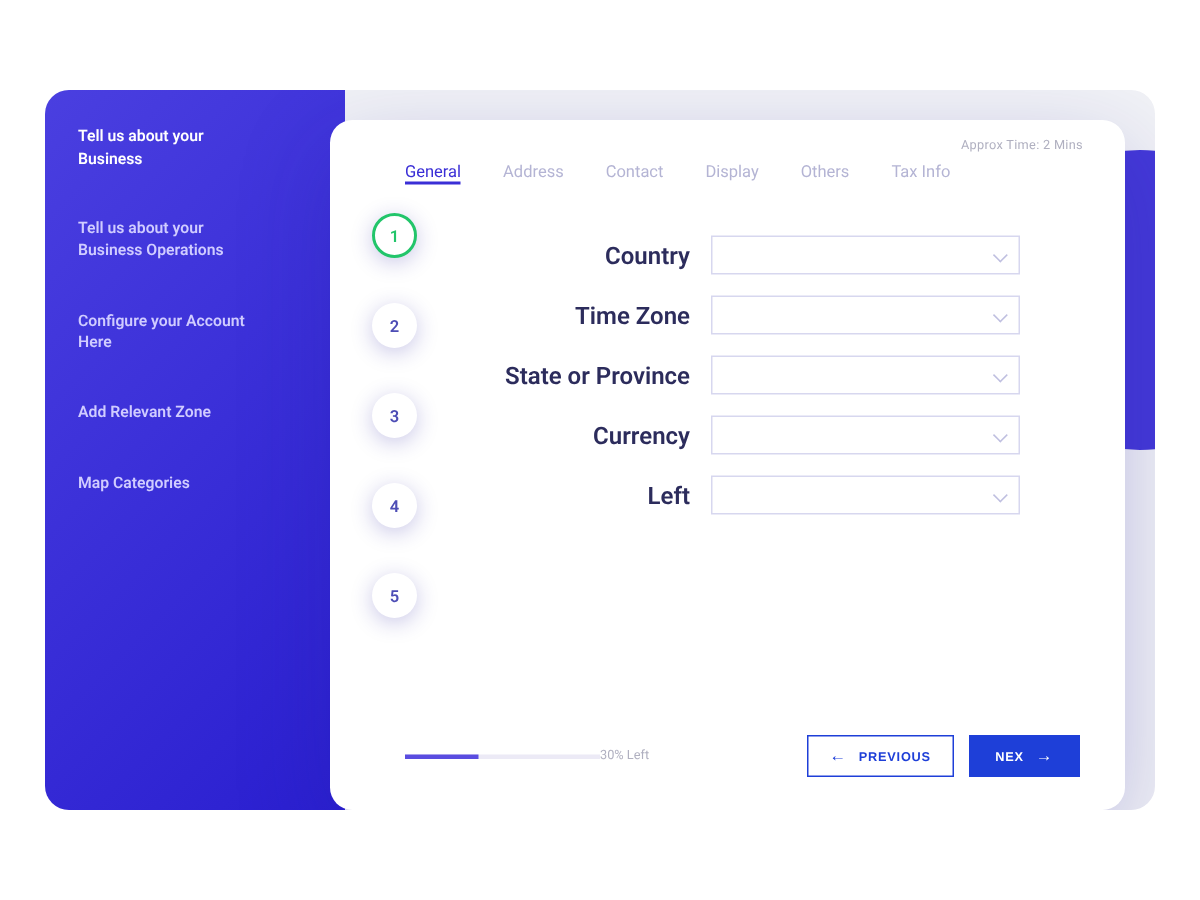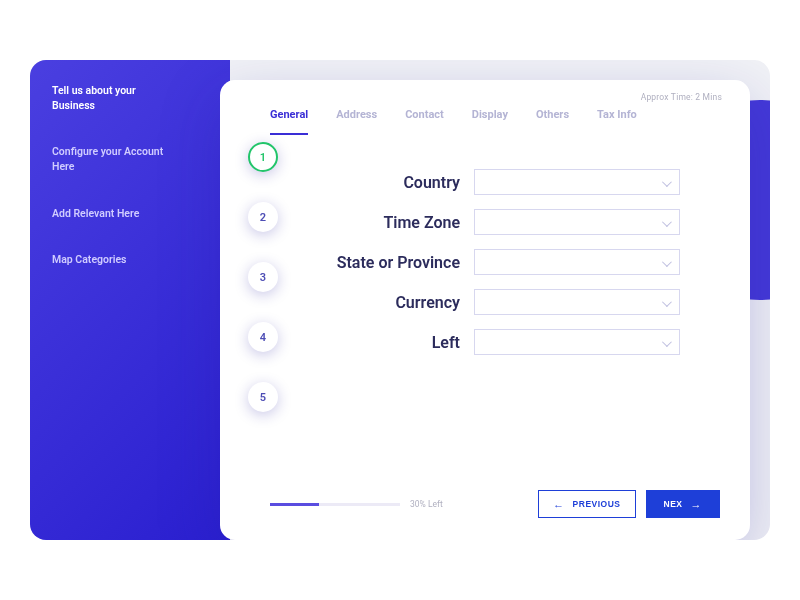--- a/index.html
+++ b/index.html
@@ -108,23 +108,23 @@
     letter-spacing: 0.2px;
   }
   .tabs {
     display: flex;
     gap: 28px;
     margin-top: 4px;
     margin-bottom: 34px;
   }
   .tab {
     font-size: 11px;
-    font-weight: 700;
+    font-weight: 400;
     color: #b4b4d4;
-    padding-bottom: 12px;
+    padding-bottom: 0;
     cursor: pointer;
   }
   .tab.active {
     color: #3a2ed6;
     border-bottom: 2px solid #3a2ed6;
   }
   .form {
     padding-left: 60px;
     padding-right: 40px;
   }
@@ -178,21 +178,20 @@
     position: absolute;
     left: 0;
     top: 0;
     height: 100%;
     width: 38%;
     background: #5a4de0;
   }
   .progress-label {
     font-size: 8.5px;
     color: #b0b0c0;
-    margin-left: 10px;
     text-align: center;
   }
   .actions {
     margin-left: auto;
     display: flex;
     gap: 10px;
   }
   .btn {
     height: 28px;
     padding: 0 14px;
@@ -223,22 +222,23 @@
 </head>
 <body>
 
 <div class="canvas">
 
   <div class="right-circle"></div>
   <div class="brand">DiveShop360</div>
 
   <div class="sidebar">
     <div class="step active">Tell us about your Business</div>
+    <div class="step">Tell us about your Business Operations</div>
     <div class="step">Configure your Account Here</div>
-    <div class="step">Add Relevant Here</div>
+    <div class="step">Add Relevant Zone</div>
     <div class="step">Map Categories</div>
   </div>
 
   <div class="card">
     <div class="approx">Approx Time: 2 Mins</div>
 
     <div class="tabs">
       <div class="tab active">General</div>
       <div class="tab">Address</div>
       <div class="tab">Contact</div>

